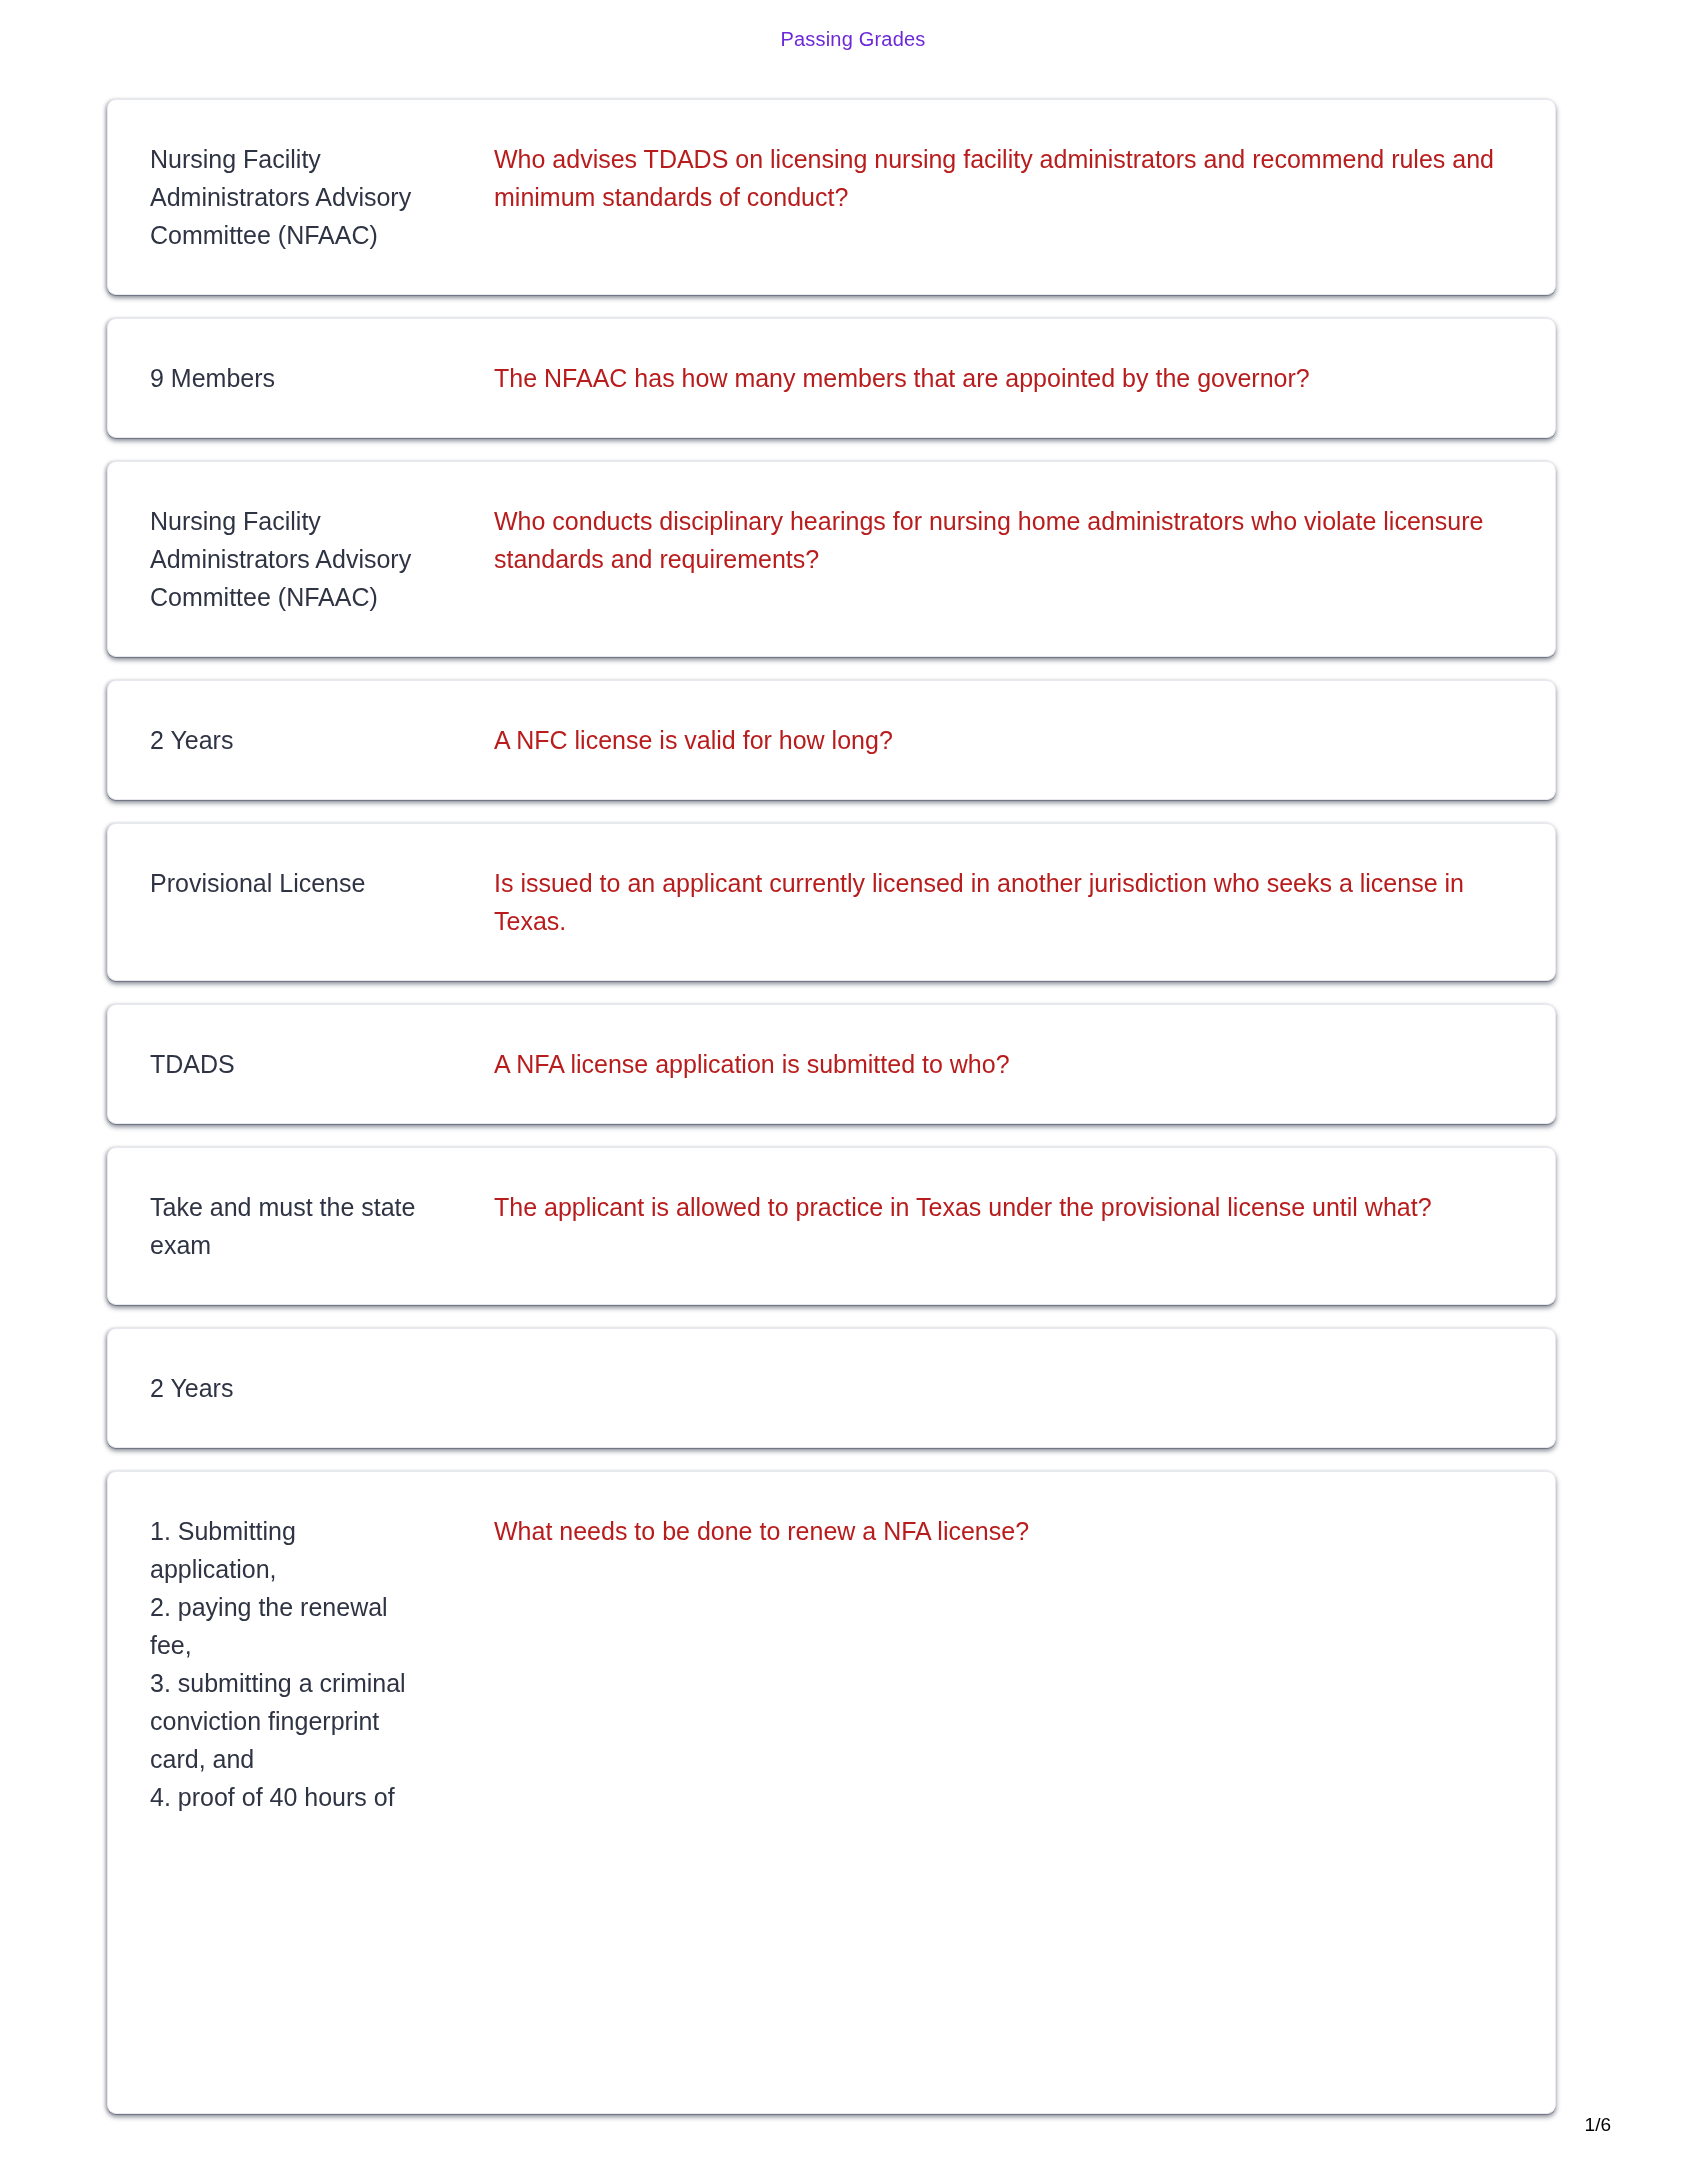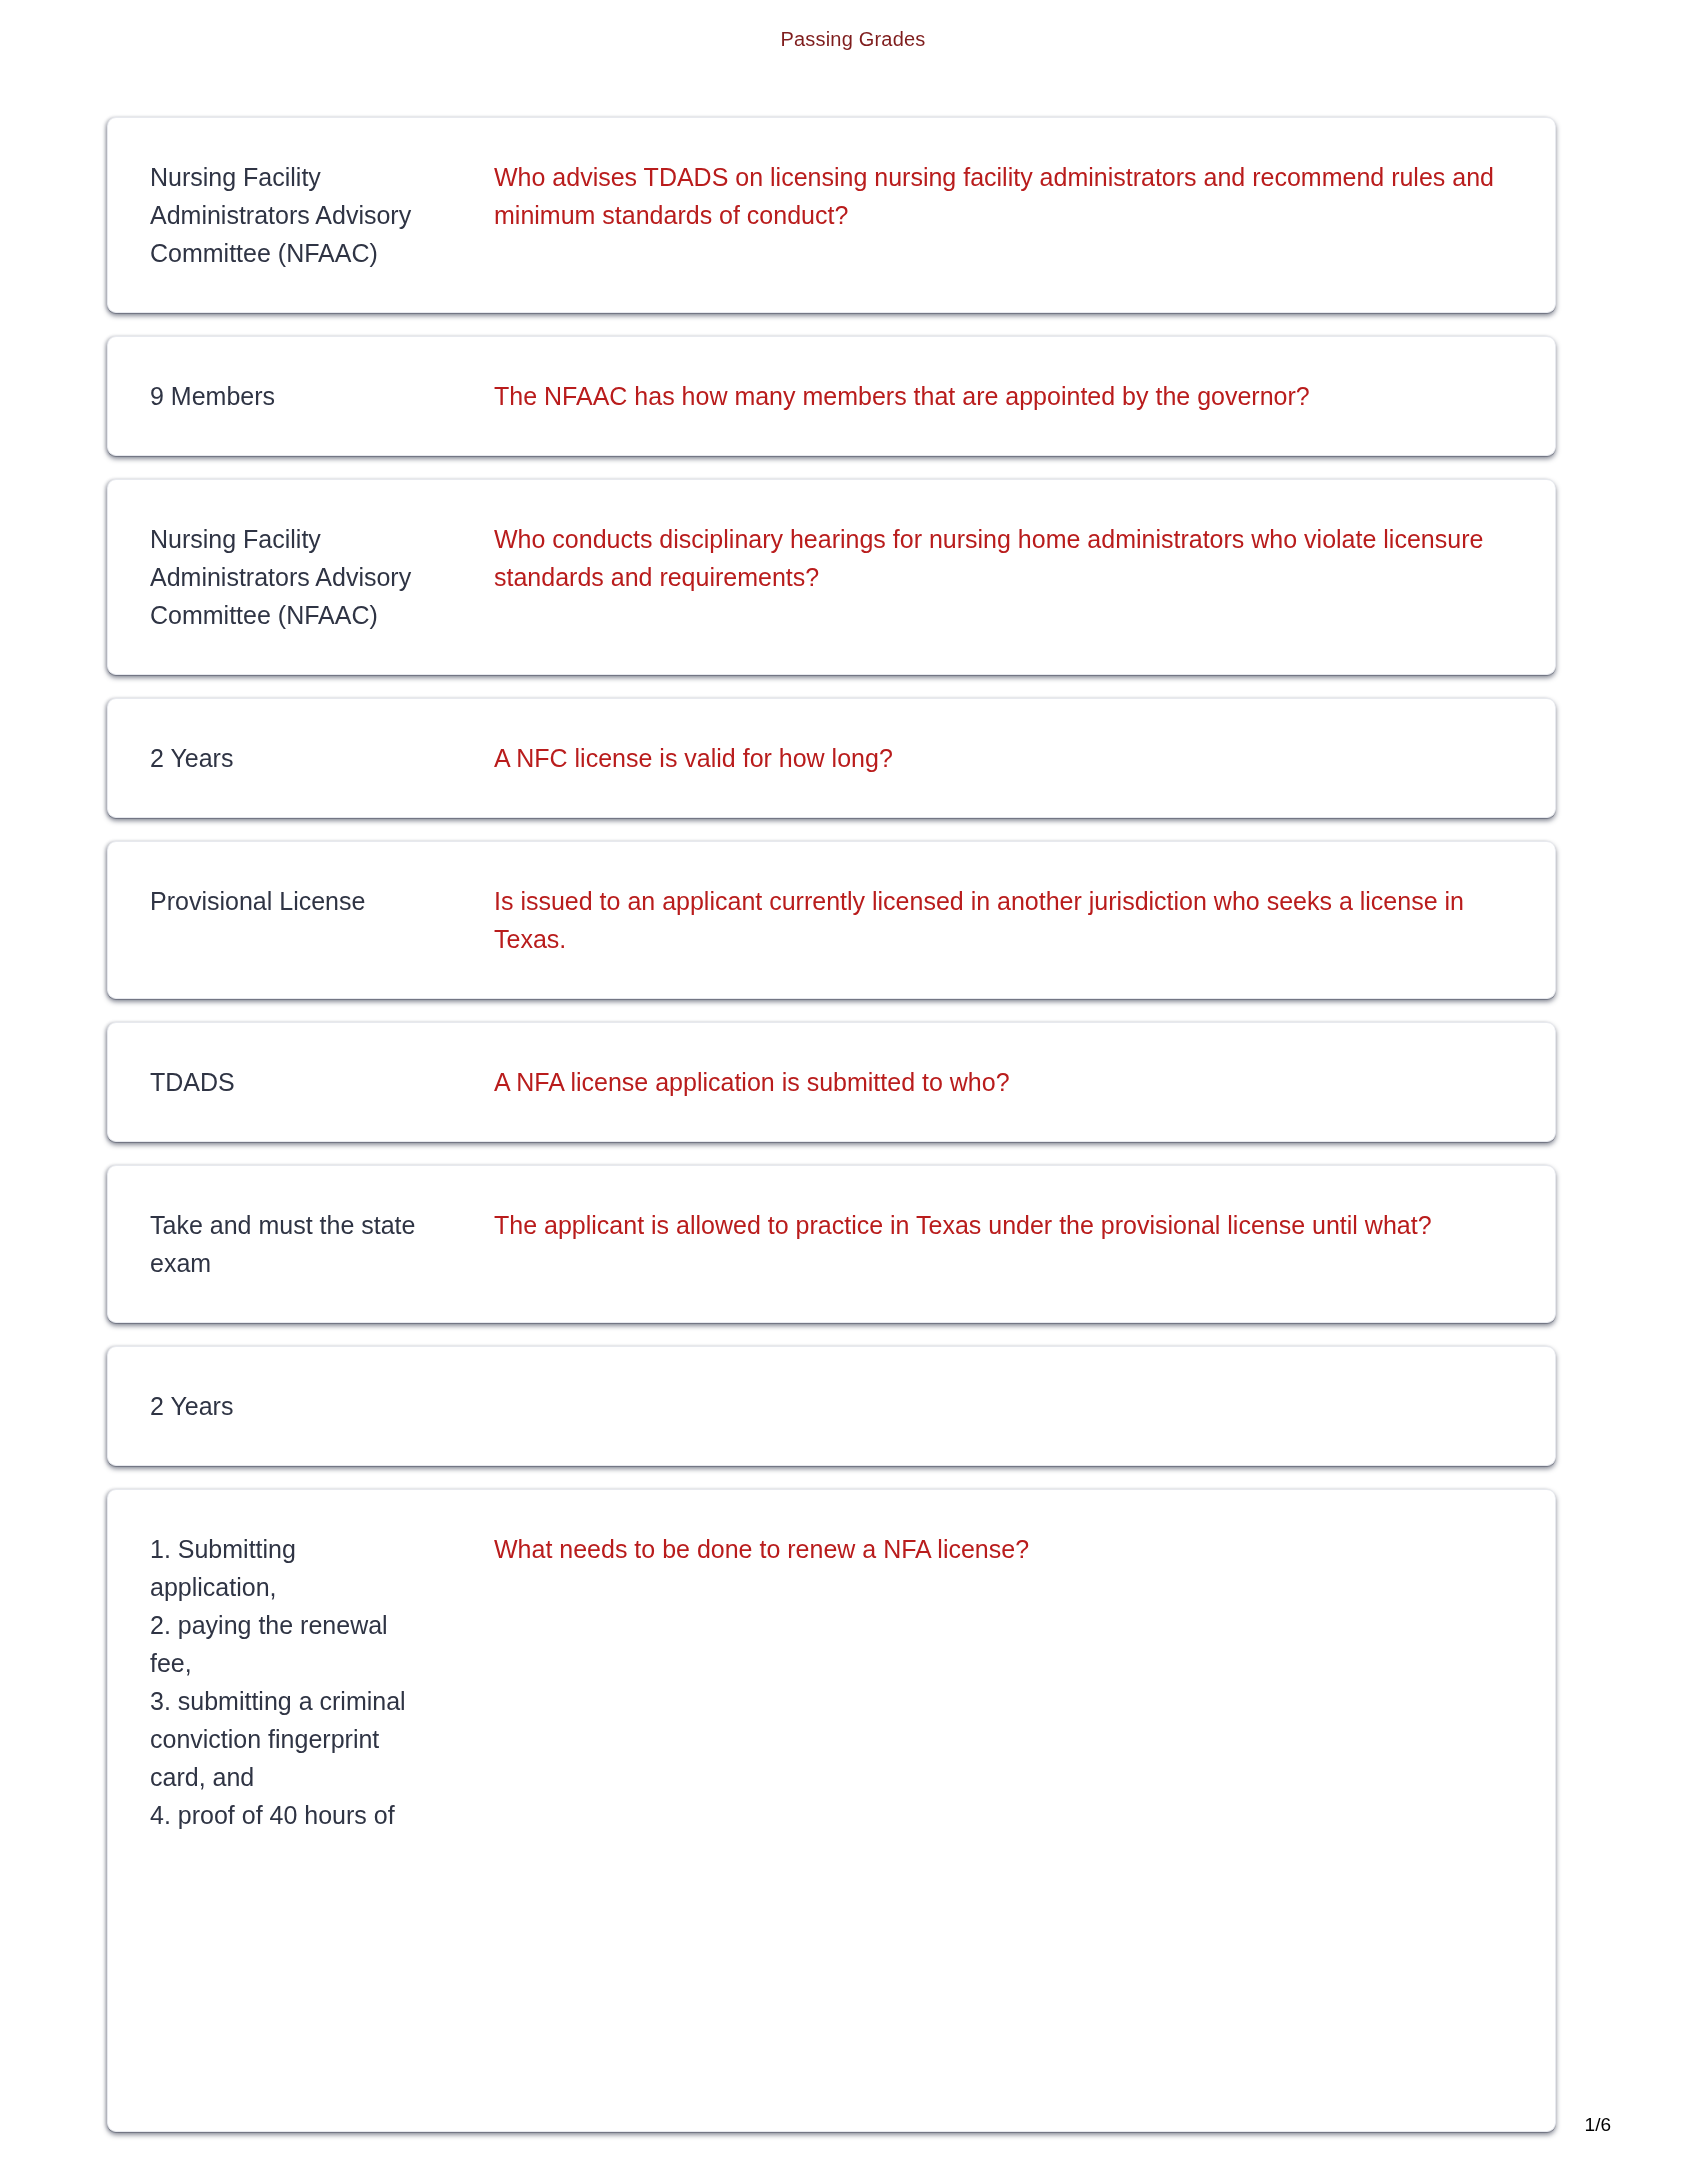--- a/index.html
+++ b/index.html
@@ -23,21 +23,21 @@
   .page-header {
     position: absolute;
     top: 0;
     left: 0;
     width: 1683px;
     height: 79px;
     display: flex;
     align-items: center;
     justify-content: center;
     font-size: 20px;
-    color: #7f1d1d;
+    color: #6d28d9;
     letter-spacing: 0.2px;
     padding-left: 23px;
   }
   .cards {
     position: absolute;
     top: 99px;
     left: 107px;
     width: 1449px;
   }
   .card {
@@ -45,21 +45,20 @@
     background: #ffffff;
     border-radius: 9px;
     border: 1px solid #e7e9ee;
     box-shadow: 0 3px 5px rgba(40, 46, 66, 0.55),
                 0 1px 0 rgba(40, 46, 66, 0.30),
                 -2px 0 3px rgba(40, 46, 66, 0.18);
     margin-bottom: 23px;
     padding: 40px 30px 40px 42px;
     display: flex;
     align-items: flex-start;
-    margin-top: 18px;
   }
   .card:last-child { margin-bottom: 0; }
   .col-answer {
     width: 297px;
     flex: 0 0 297px;
     font-size: 25px;
     line-height: 38px;
     color: #2f3444;
     white-space: pre-line;
   }

